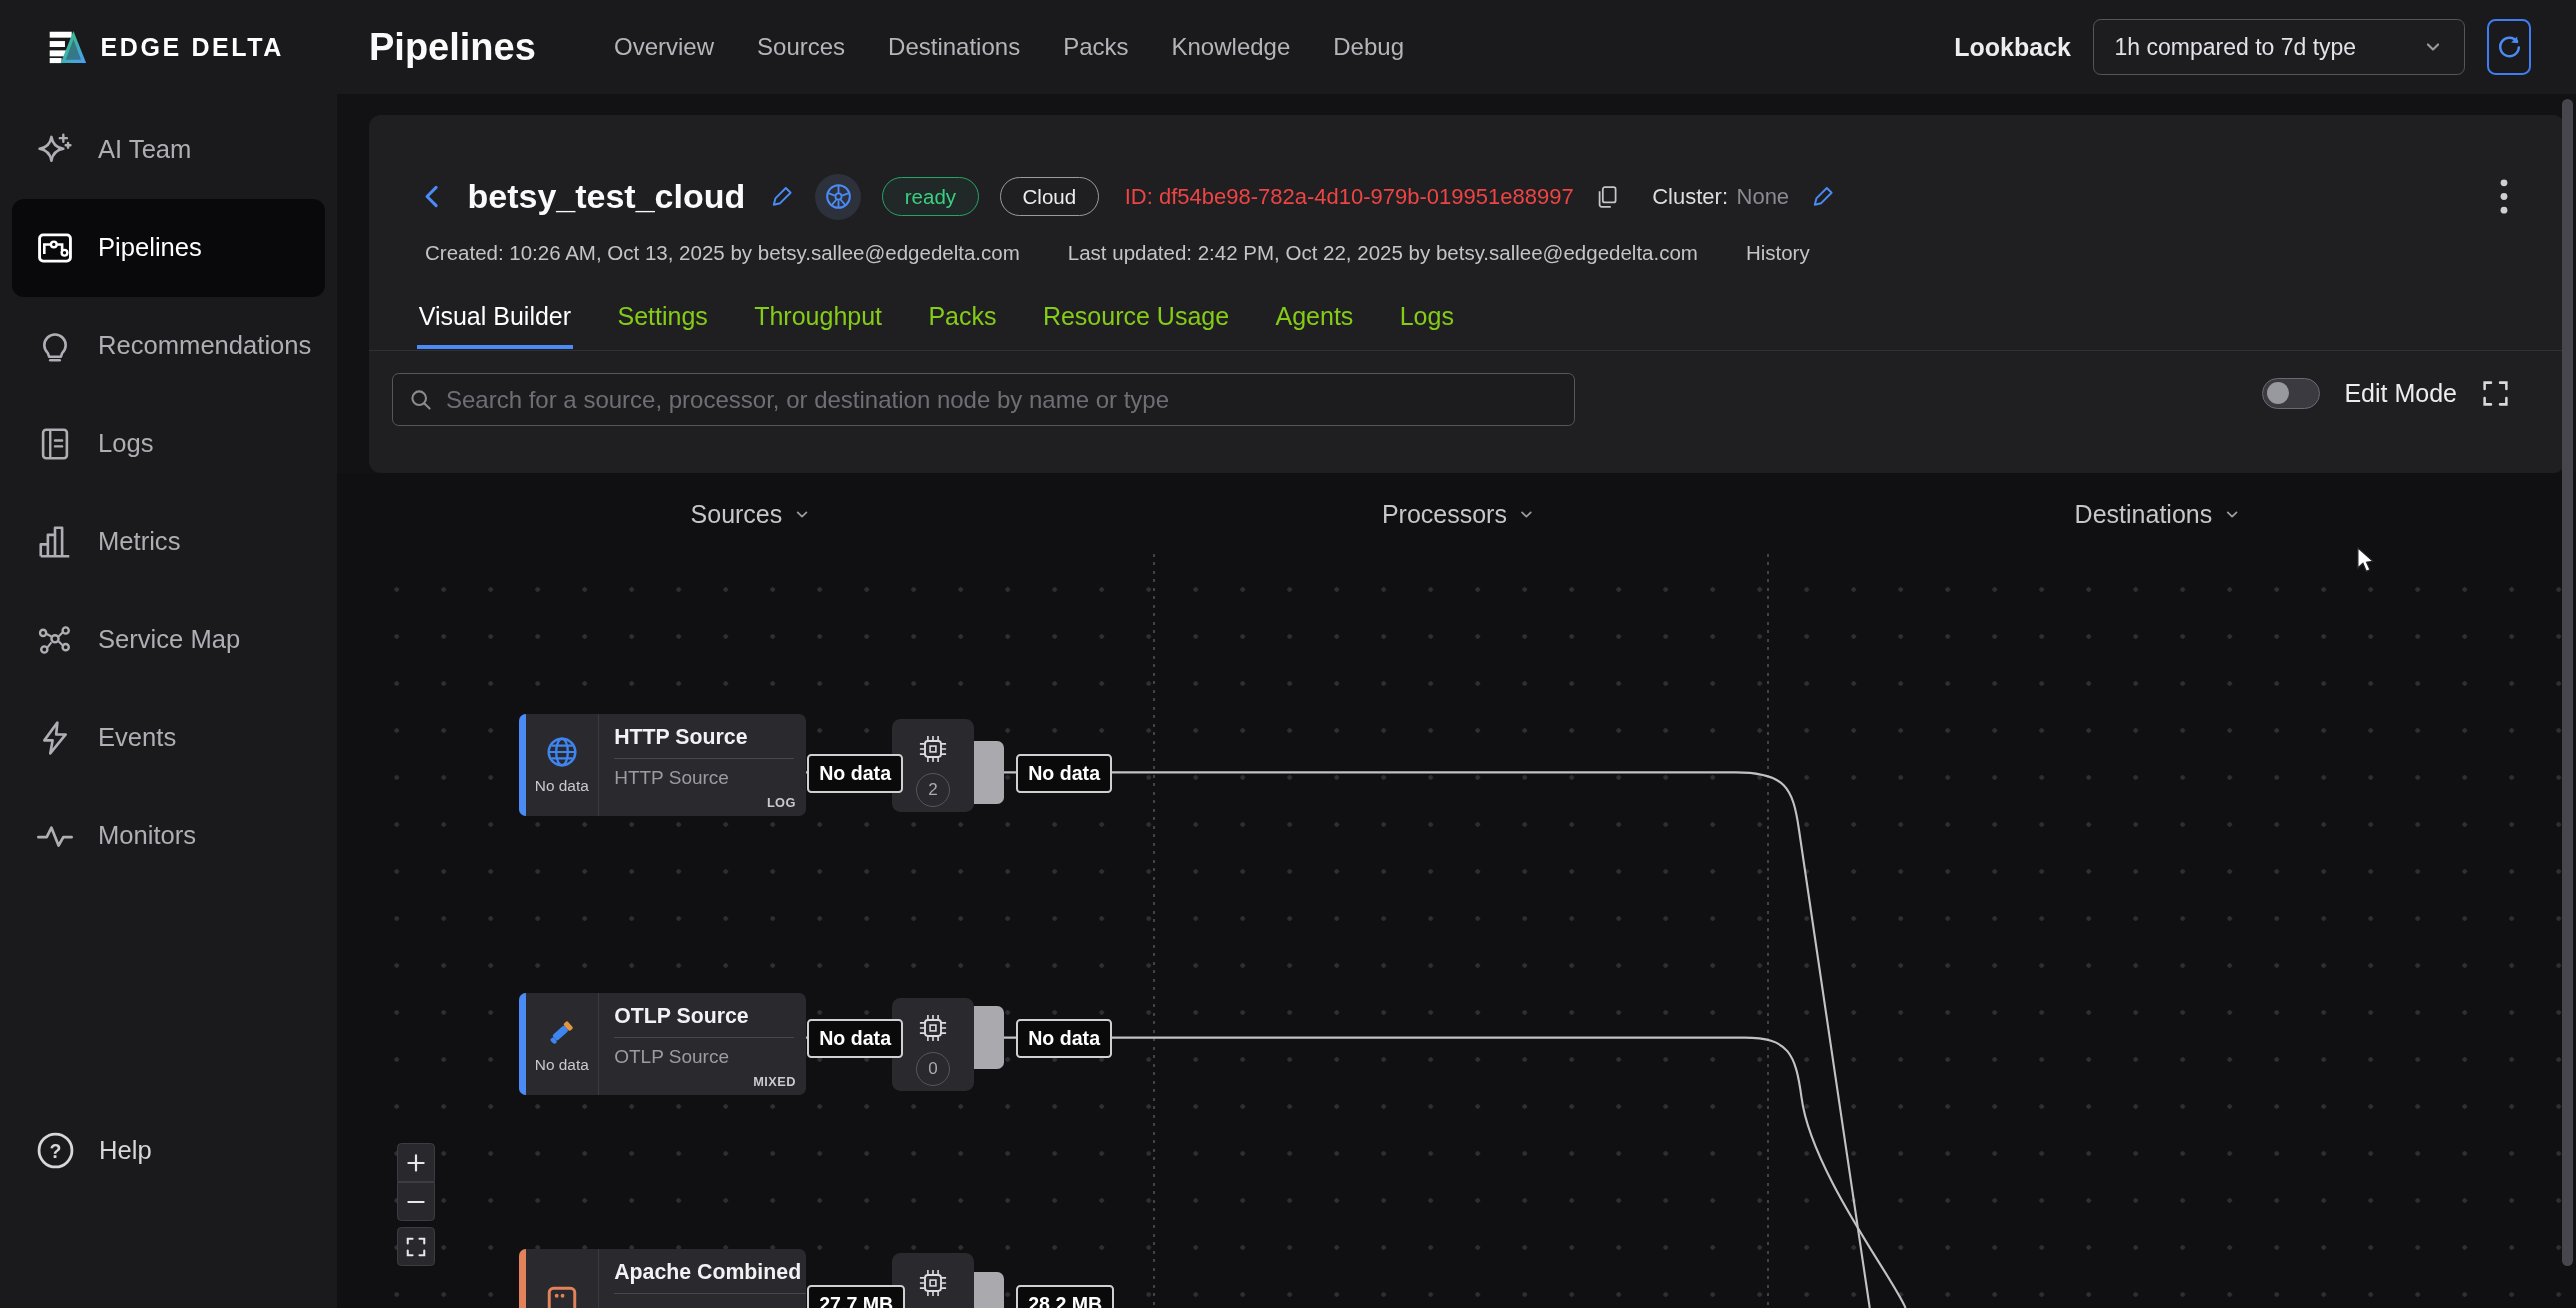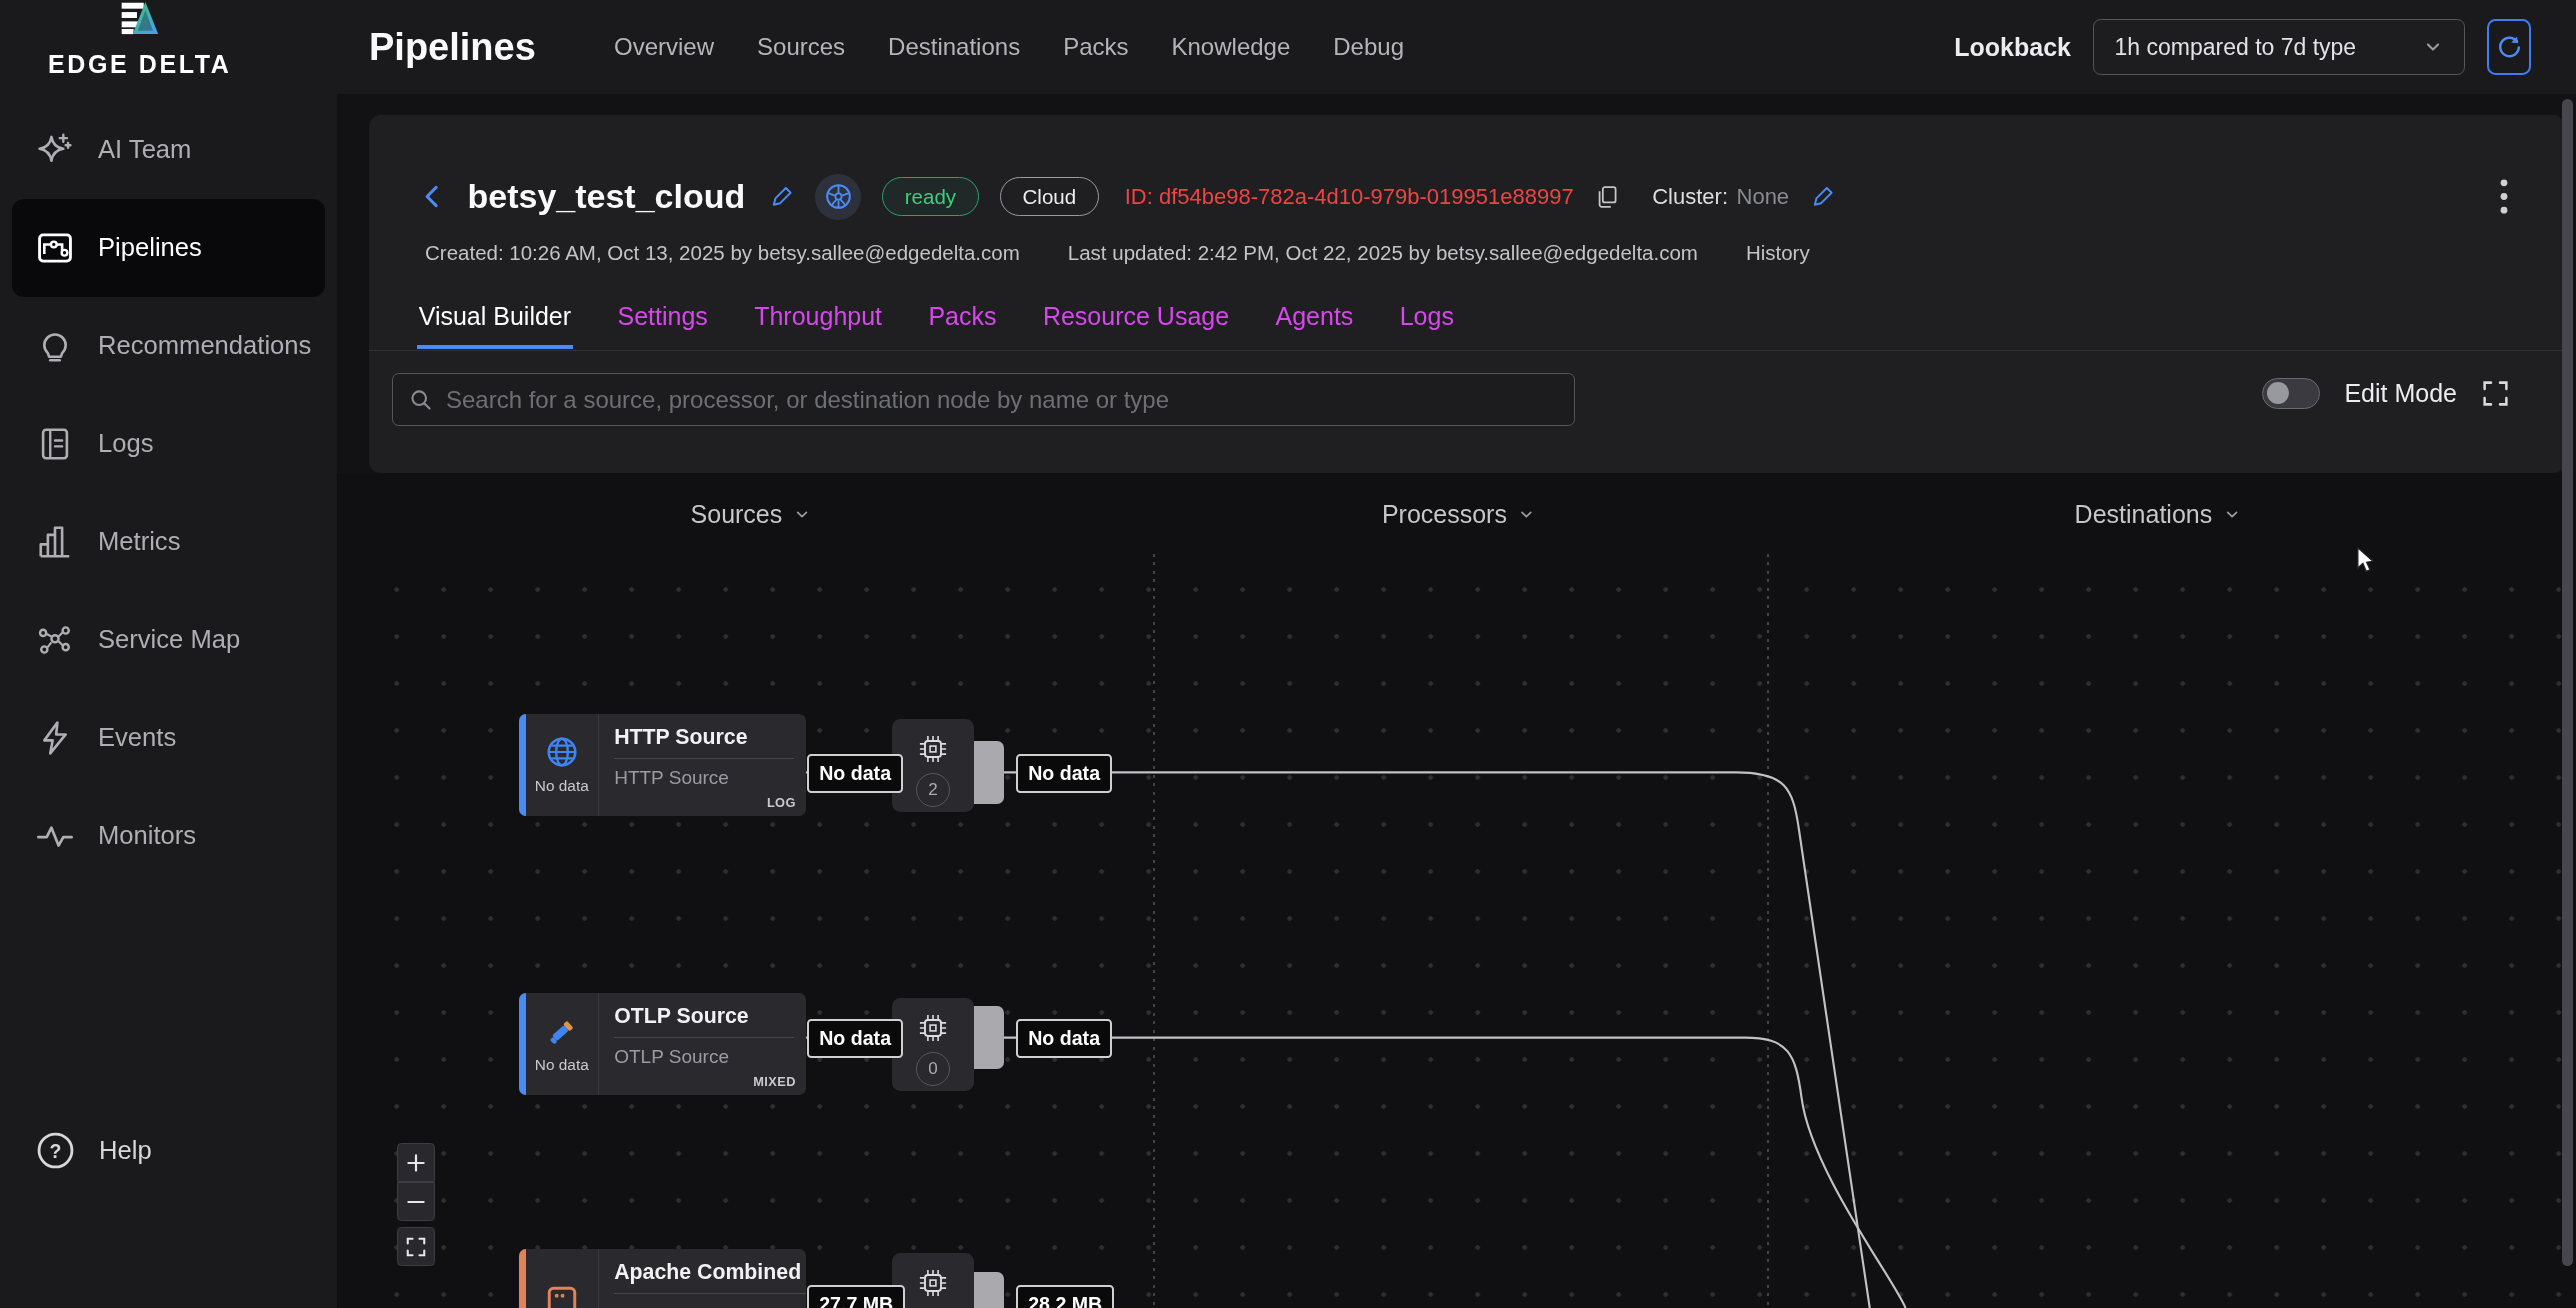--- a/index.html
+++ b/index.html
@@ -2,21 +2,21 @@
 <html style="font-size:13.6px"><head>
 <meta charset="utf-8">
 <style>
   * { box-sizing: border-box; margin: 0; padding: 0; }
   html,body { background:#000; }
   body { font-family:"Liberation Sans", sans-serif; }
   .stage { position:relative; width:2576px; height:1308px; overflow:hidden; background:#121214; color:#e8e8ec; }
 
   
   .topbar { position:absolute; left:0; top:0; width:2576px; height:94px; background:#1a1a1c; z-index:10; }
-  .logo { position:absolute; left:48px; top:0; height:94px; display:flex; align-items:center; gap:13.6px;flex-direction:column; }
+  .logo { position:absolute; left:48px; top:0; height:94px; display:flex; align-items:center; gap:13.6px; }
   .logo-text { font-size:25px; font-weight:bold; letter-spacing:2.6px; color:#fff; }
   .page-title { position:absolute; left:369px; top:0; height:94px; display:flex; align-items:center; font-size:38px; font-weight:bold; color:#fafafa; }
   .nav { position:absolute; left:614px; top:0; height:94px; display:flex; align-items:center; gap:43px; }
   .nav a { font-size:24px; color:#b4b4ba; text-decoration:none; cursor:pointer; }
   .top-right { position:absolute; right:45px; top:0; height:94px; display:flex; align-items:center; gap:22px; }
   .lookback-label { font-size:25px; font-weight:600; color:#ececf1; }
   .lookback-select { width:372px; height:56px; border:1.7px solid #55555c; border-radius:7.7px; display:flex; align-items:center; justify-content:space-between; padding:0 20.5px; cursor:pointer; background:#1d1d20; }
   .lookback-select span { font-size:23px; color:#e2e2e8; }
   .refresh-btn { width:44px; height:56px; border:2.6px solid #3f7df0; border-radius:8.5px; display:flex; align-items:center; justify-content:center; cursor:pointer; background:transparent; }
 
@@ -44,21 +44,21 @@
   .pill.cloud { border:1.7px solid #9a9aa0; color:#ececf1; }
   .id-text { font-size:22px; color:#ef4444; margin-left:5.1px; }
   .cluster-wrap { display:flex; gap:8.5px; align-items:center; margin-left:12px; }
   .cluster-label { font-size:22px; color:#dcdce1; }
   .cluster-value { font-size:22px; color:#8a8a91; }
   .kebab { margin-left:auto; cursor:pointer; display:flex; }
   .meta-row { position:absolute; left:56px; top:126px; display:flex; gap:48px; align-items:center; }
   .meta-row div { font-size:20.5px; color:#c3c3c8; }
   .history-link { font-size:20.5px; color:#6ba6f8; cursor:pointer; }
   .tabs-row { position:absolute; left:48px; right:17px; top:173px; height:61px; display:flex; gap:43px; }
-  .tab { display:flex; align-items:center; font-size:25px; color:#d946ef; border-bottom:4.3px solid transparent; cursor:pointer; padding:0 1.7px; }
+  .tab { display:flex; align-items:center; font-size:25px; color:#84cc16; border-bottom:4.3px solid transparent; cursor:pointer; padding:0 1.7px; }
   .tab.active { color:#ffffff; border-bottom-color:#4b8bf5; }
   .tabs-divider { position:absolute; left:0; right:0; top:235px; height:0.9px; background:#303036; }
   .search-wrap { position:absolute; left:23px; top:258px; width:1183px; height:53px; border:1.7px solid #56565c; border-radius:6.8px; background:#1c1c1f; display:flex; align-items:center; padding:0 15.4px; gap:12px; }
   .search-wrap input { flex:1; background:transparent; border:none; outline:none; font-size:24px; color:#e0e0e5; font-family:"Liberation Sans",sans-serif; }
   .search-wrap input::placeholder { color:#6e6e75; }
   .edit-wrap { position:absolute; right:55px; top:263px; display:flex; align-items:center; gap:24px; }
   .toggle { width:58px; height:31px; border-radius:15.4px; background:#3a3a40; border:1.7px solid #6a6a71; position:relative; cursor:pointer; }
   .toggle .knob { position:absolute; left:3.4px; top:2.6px; width:22px; height:22px; border-radius:50%; background:#98989f; }
   .edit-label { font-size:25px; color:#ececf1; }
 

